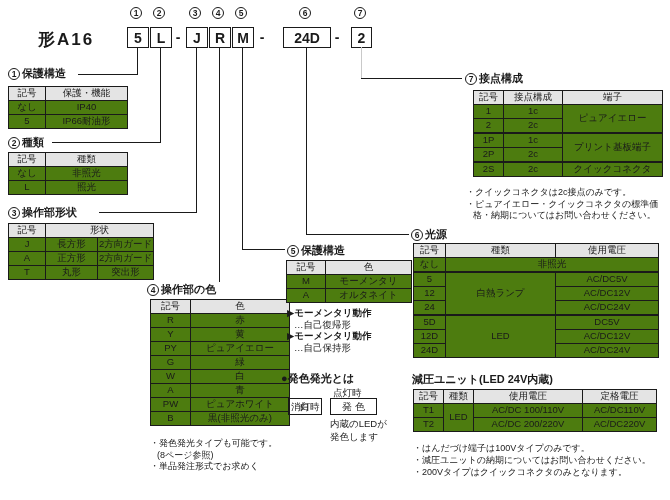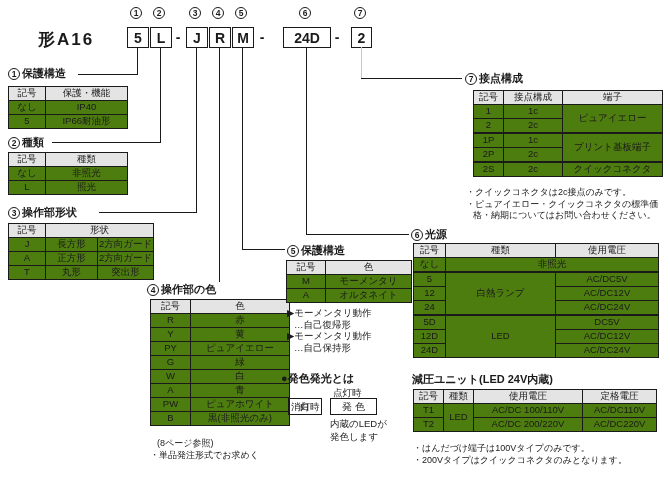--- a/index.html
+++ b/index.html
@@ -30,21 +30,21 @@
   table.tbl { position:absolute; border-collapse:collapse; table-layout:fixed; background:#4d7c0f; }
   .tbl th, .tbl td {
     border:1px solid #1a1a1a; height:13px; padding:0 1px;
     font-size:9.5px; text-align:center; white-space:nowrap; overflow:hidden; line-height:1.1;
   }
   .tbl th { background:#e4e4e4; font-weight:normal; }
   .tbl tr.hv > td { border-top-width:2px; }
 
   .note { position:absolute; font-size:9px; line-height:11.5px; white-space:nowrap; }
   .note .ind { padding-left:7px; }
-  .note .nb { font-weight:normal; }
+  .note .nb { font-weight:bold; }
 
   .mini-label { position:absolute; font-size:9.5px; white-space:nowrap; }
   .mini-box {
     position:absolute; border:1.5px solid #1a1a1a; height:15px;
     display:flex; align-items:center; justify-content:center; font-size:10px; white-space:nowrap;
   }
 </style>
 </head>
 <body>
 
@@ -210,20 +210,21 @@
           <td>PW</td>
           <td>ピュアホワイト</td>
         </tr>
     <tr>
           <td>B</td>
           <td>黒(非照光のみ)</td>
         </tr>
   </tbody>
     </table>
   <div class="note" style="left:150px;top:438px">
+    <div>・発色発光タイプも可能です。</div>
     <div class="ind">(8ページ参照)</div>
     <div>・単品発注形式でお求めく</div>
   </div>
 
   <div class="sec-title" style="left:287px;top:243px">
     <span class="circ">5</span>
     <span>保護構造</span>
   </div>
   <table class="tbl" style="left:286px;top:260px">
     <colgroup>
@@ -383,16 +384,17 @@
         </tr>
     <tr>
           <td>T2</td>
           <td>AC/DC 200/220V</td>
           <td>AC/DC220V</td>
         </tr>
   </tbody>
     </table>
   <div class="note" style="left:413px;top:442px;line-height:12px">
     <div>・はんだづけ端子は100Vタイプのみです。</div>
+    <div>・減圧ユニットの納期についてはお問い合わせください。</div>
     <div>・200Vタイプはクイックコネクタのみとなります。</div>
   </div>
 
 </div>
 
 </body></html>

